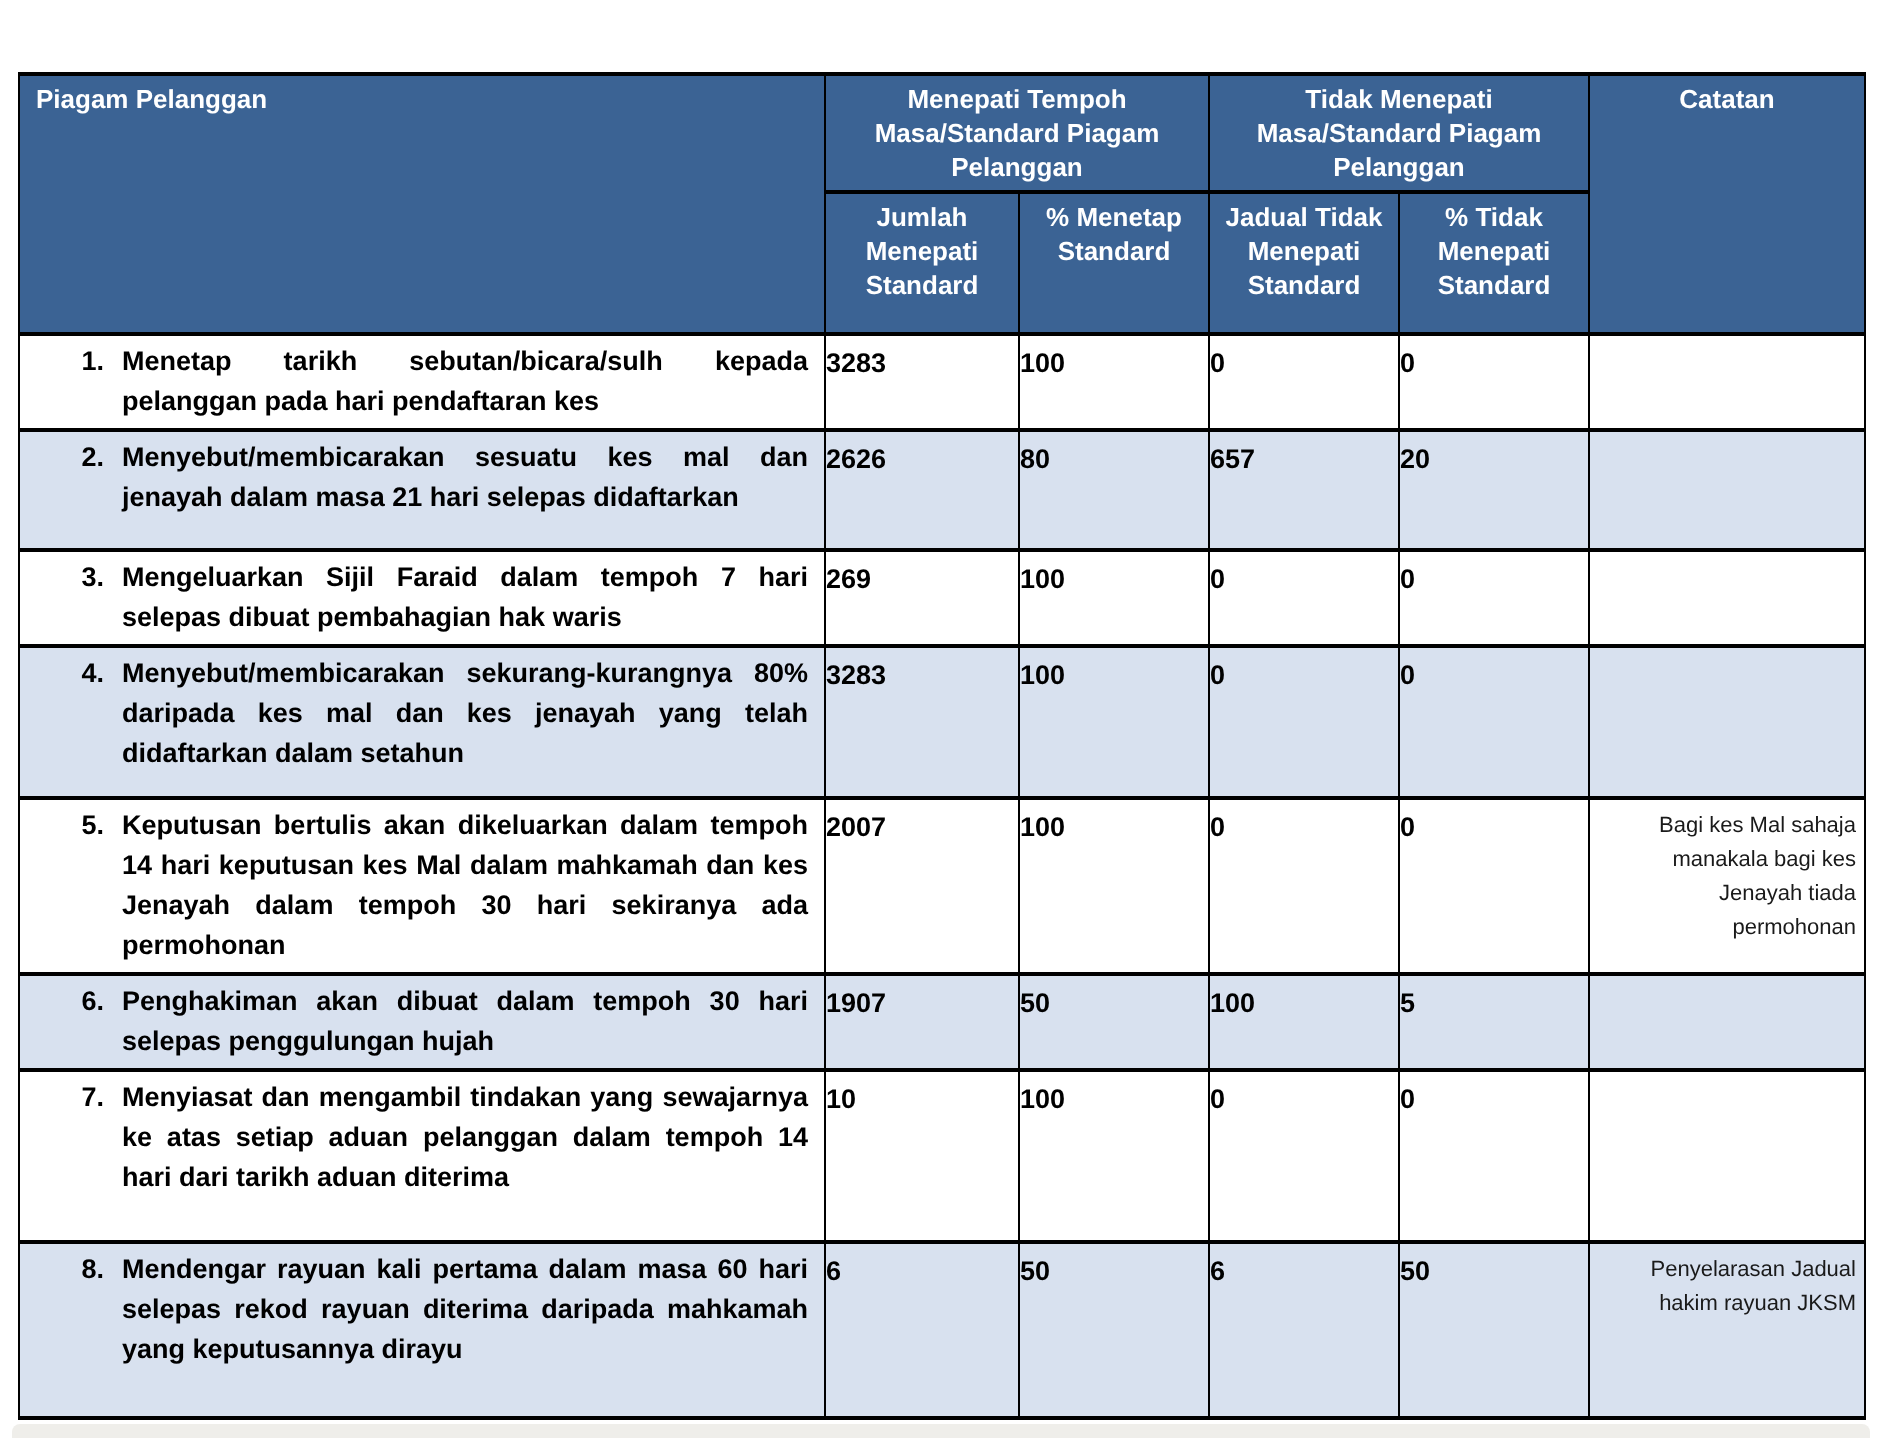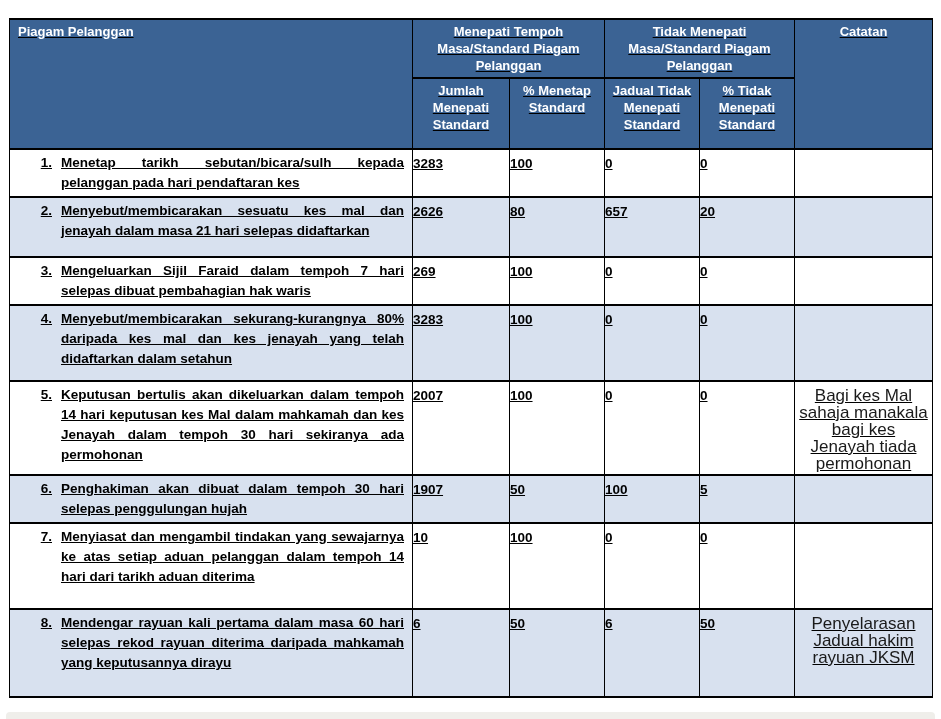--- a/index.html
+++ b/index.html
@@ -17,25 +17,24 @@
   }
   .page-title {
     margin: 5px 20px 0 22px;
     font-size: 17px;
     font-weight: bold;
     color: #2121CD;
     letter-spacing: 0px;
     white-space: nowrap;
   }
   table.report {
-    margin: 18px 0 0 9px;
+    margin: 36px 0 0 9px;
     width: 923px;
     border-collapse: collapse;
     table-layout: fixed;
-    text-decoration: underline;
   }
   table.report th, table.report td {
     border-left: 1px solid #000;
     border-right: 1px solid #000;
     border-top: 2px solid #000;
     border-bottom: 2px solid #000;
     vertical-align: top;
   }
   thead th {
     background: #3B6394;
@@ -69,23 +68,23 @@
   td.desc .txt {
     flex: 1;
     margin-left: 9px;
     text-align: justify;
   }
   td.val {
     padding-top: 4px;
   }
   td.catatan {
     font-weight: normal;
-    font-size: 17px;
+    font-size: 11px;
     line-height: 17px;
-    text-align: center;
+    text-align: right;
     padding: 5px 4px 2px 4px;
     color: #1a1a1a;
   }
   tr.r1 { height: 46px; }
   tr.r2 { height: 60px; }
   tr.r3 { height: 46px; }
   tr.r4 { height: 76px; }
   tr.r5 { height: 84px; }
   tr.r6 { height: 46px; }
   tr.r7 { height: 86px; }

